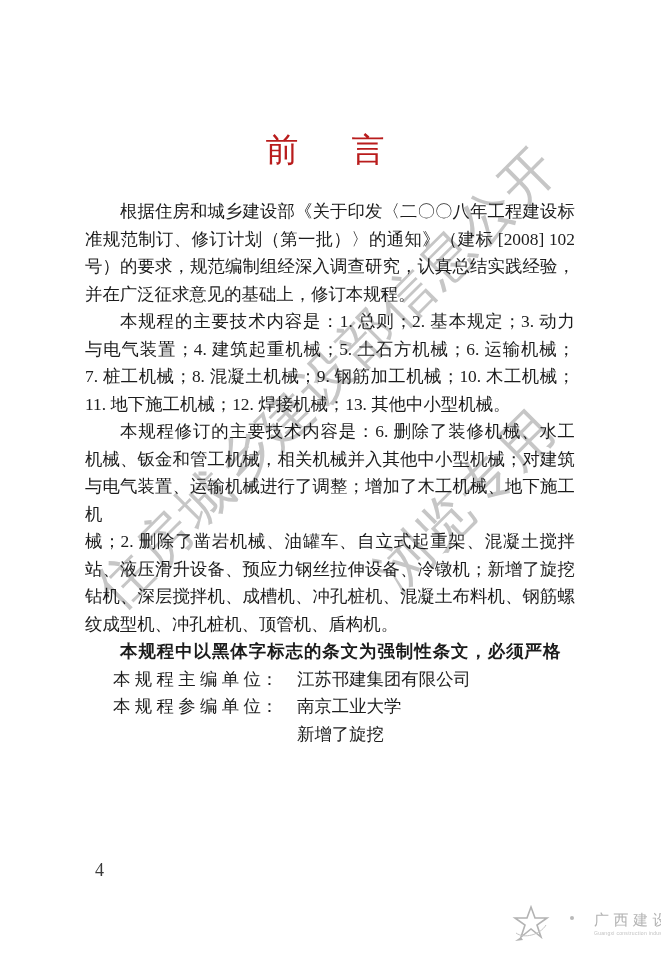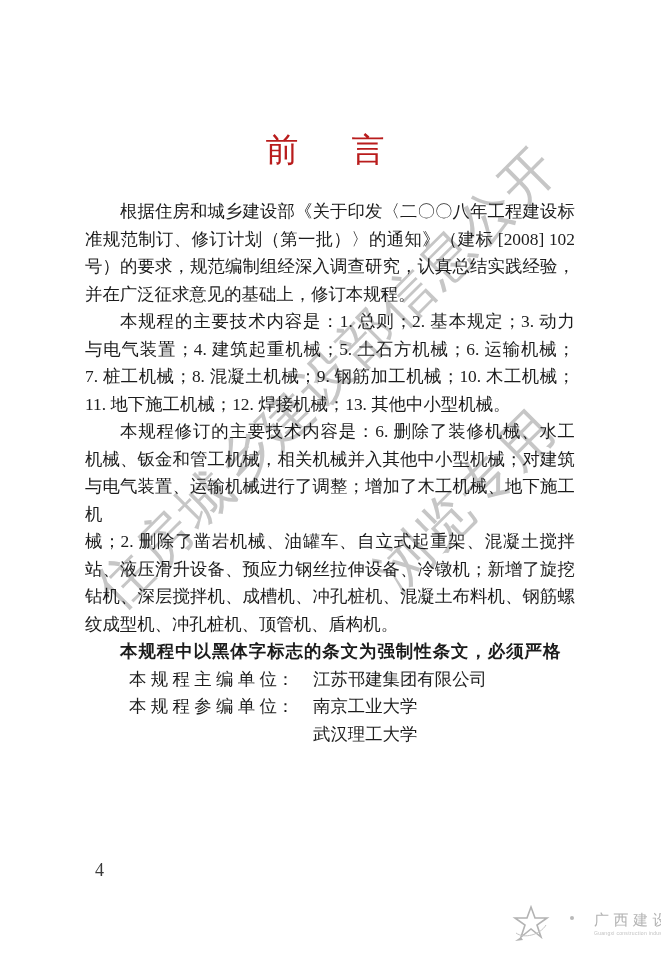--- a/index.html
+++ b/index.html
@@ -30,21 +30,21 @@
   .para{ margin:0; }
   .line{ text-align:justify; text-align-last:justify; }
   .para .line:first-child{ text-indent:35px; }
   .para .line:last-child{ text-align-last:left; }
   .para.bold .line{
     font-family:Liberation Serif, serif;
     font-weight:bold; letter-spacing:1px;
   }
   
   .credit-row{ display:flex; padding-left:28px; }
-  .credit-label{ flex:0 0 184px; white-space:pre;margin-left:16px; }
+  .credit-label{ flex:0 0 184px; white-space:pre; }
   .credit-values{ flex:1; }
   
   .pageno{
     position:absolute; left:95px; top:860px;
     font-size:18px; color:#3a3a3a;
   }
   
   .logo{
     position:absolute; left:512px; top:903px; width:145px;
     display:flex; align-items:center; gap:20px;
@@ -102,21 +102,21 @@
       <div class="credit-row">
         <span class="credit-label">本 规 程 主 编 单 位：</span>
         <span class="credit-values">
           <div>江苏邗建集团有限公司</div>
         </span>
       </div>
       <div class="credit-row">
         <span class="credit-label">本 规 程 参 编 单 位：</span>
         <span class="credit-values">
           <div>南京工业大学</div>
-          <div>武汉理工大学</div>
+          <div>新增了旋挖</div>
         </span>
       </div>
     </div>
 
   <div class="pageno">4</div>
 
   <div class="logo">
     <svg width="38" height="40" viewBox="0 0 38 40">
       <path d="M19 4 L23 15 L35 15 L25 22 L29 34 L19 26 L9 34 L13 22 L3 15 L15 15 Z" fill="none" stroke="#b3b3b3" stroke-width="1.6"></path>
       <path d="M4 30 C 12 36, 28 32, 34 22" fill="none" stroke="#c4c4c4" stroke-width="1"></path>

